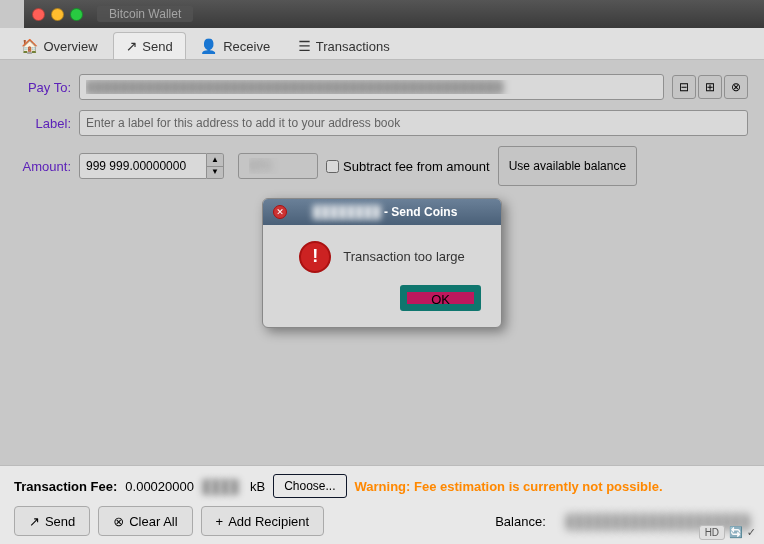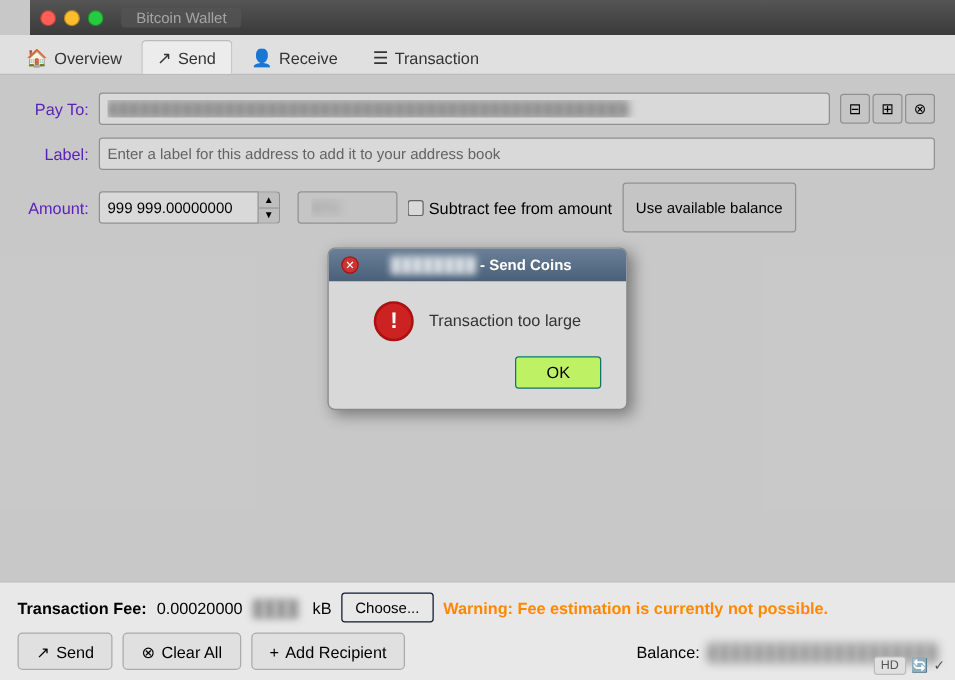--- a/index.html
+++ b/index.html
@@ -254,21 +254,21 @@
       border: 1px solid #aaa;
       border-radius: 4px;
       background: #e0e0e0;
       cursor: pointer;
       font-size: 13px;
     }
     .balance-area {
       margin-left: auto;
       display: flex;
       align-items: center;
-      gap: 6px;
+      gap: 20px;
       font-size: 13px;
     }
     .balance-value {
       color: transparent;
       text-shadow: 0 0 8px #999;
       min-width: 120px;
       display: inline-block;
     }
 
     
@@ -343,23 +343,23 @@
       font-weight: bold;
       flex-shrink: 0;
     }
     .modal-message {
       font-size: 13px;
       color: #333;
     }
     .modal-ok-btn {
       height: 26px;
       padding: 0 24px;
-      border: 1px solid #0f766e;
-      border-radius: 3px;
-      background: #bef264;
+      border: 7px solid #0f766e;
+      border-radius: 3px;
+      background: #be185d;
       cursor: pointer;
       font-size: 13px;
       align-self: flex-end;
     }
 
     
     .system-tray {
       position: absolute;
       bottom: 4px;
       right: 8px;
@@ -397,21 +397,21 @@
     <div class="nav-tab active">
       <span class="tab-icon">↗</span>
       <span>Send</span>
     </div>
     <div class="nav-tab">
       <span class="tab-icon">👤</span>
       <span>Receive</span>
     </div>
     <div class="nav-tab">
       <span class="tab-icon">☰</span>
-      <span>Transaction</span>
+      <span>Transactions</span>
     </div>
   </div>
 
   <div class="content">
 
     <div class="form-row">
       <span class="form-label">Pay To:</span>
       <input class="form-input blurred" type="text" value="█████████████████████████████████████████████████" style="">
       <div class="input-icons">
         <div class="input-icon-btn" title="Address Book">⊟</div>

